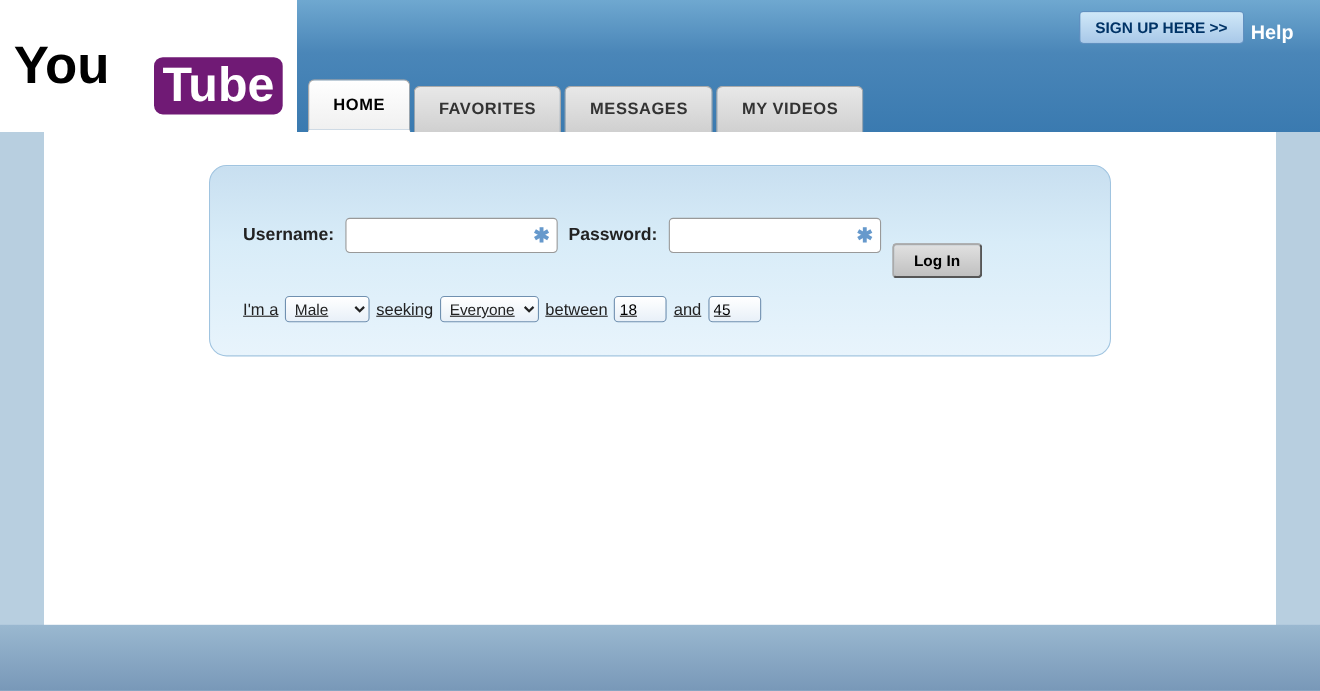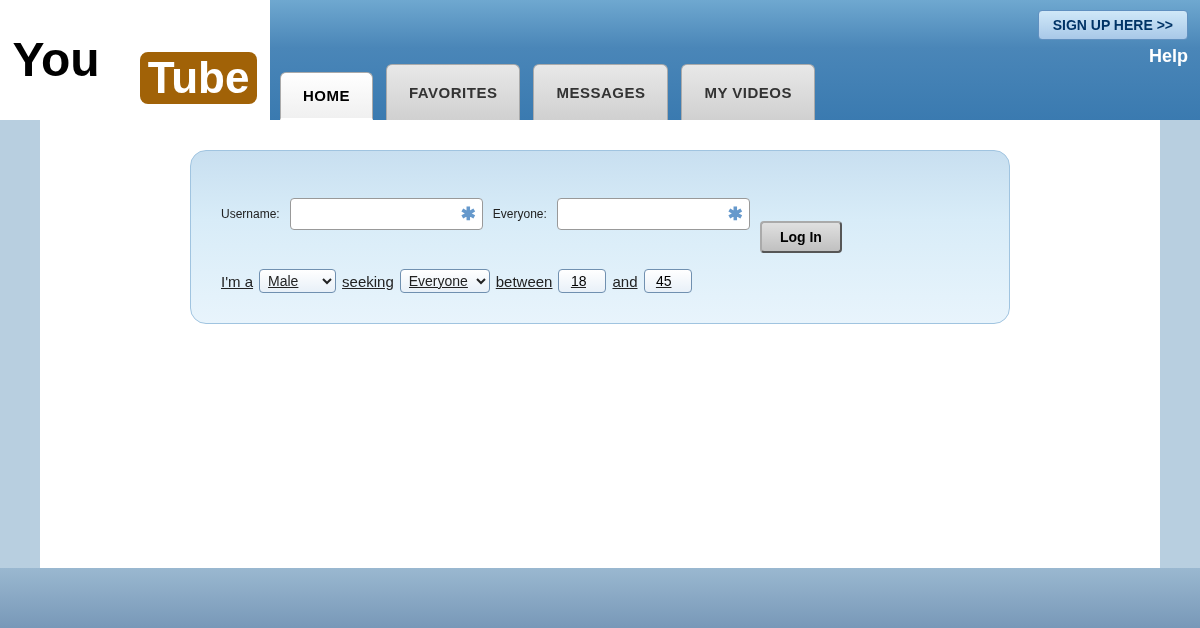--- a/index.html
+++ b/index.html
@@ -38,70 +38,70 @@
       font-weight: bold;
       line-height: 1;
       gap: 40px;
     }
 
     .logo-you {
       color: #000;
     }
 
     .logo-tube {
-      background: #a16207;
+      background: #701a75;
       color: #fff;
       padding: 4px 8px;
       border-radius: 8px;
       font-size: 44px;
       margin-top: 36px;
     }
 
     
     .nav-tabs {
       display: flex;
       align-items: flex-end;
-      gap: 13px;
+      gap: 3px;
       padding-left: 10px;
       height: 100%;
       align-self: flex-end;
       padding-bottom: 0;
     }
 
     .nav-tab {
       background: linear-gradient(to bottom, #e8e8e8 0%, #d0d0d0 100%);
       border: 1px solid #aaa;
       border-bottom: none;
       border-radius: 6px 6px 0 0;
       padding: 10px 22px;
       font-size: 15px;
       font-weight: bold;
       color: #333;
       cursor: pointer;
       letter-spacing: 0.5px;
-      height: 56px;
+      height: 42px;
       display: flex;
       align-items: center;
     }
 
     .nav-tab.active {
       background: linear-gradient(to bottom, #fff 0%, #f0f0f0 100%);
       color: #000;
       height: 48px;
       border-bottom: 2px solid #fff;
       z-index: 2;
     }
 
     
     .top-right {
       position: absolute;
       top: 10px;
-      right: 12px;
-      display: flex;
-      flex-direction: column;
+      right: 24px;
+      display: flex;
+      flex-direction: row;
       align-items: flex-end;
       gap: 6px;
     }
 
     .signup-btn {
       background: linear-gradient(to bottom, #d0e8f8 0%, #a8c8e8 100%);
       border: 1px solid #6090c0;
       border-radius: 4px;
       padding: 6px 14px;
       font-size: 14px;
@@ -130,22 +130,22 @@
     }
 
     .login-row {
       display: flex;
       align-items: center;
       gap: 10px;
       margin-bottom: 16px;
     }
 
     .login-label {
-      font-size: 12px;
-      font-weight: normal;
+      font-size: 16px;
+      font-weight: bold;
       color: #222;
     }
 
     .login-input-wrapper {
       display: flex;
       align-items: center;
       background: #fff;
       border: 1px solid #999;
       border-radius: 4px;
       padding: 4px 6px;
@@ -197,21 +197,21 @@
       cursor: pointer;
     }
 
     .seeking-row input[type=number] {
       width: 48px;
       padding: 3px 4px;
       border: 1px solid #7090b0;
       border-radius: 4px;
       font-size: 14px;
       background: linear-gradient(to bottom, #fff 0%, #e8f0f8 100%);
-      text-align: right;
+      text-align: left;
     }
   </style>
 </head>
 <body>
 
 <div class="header">
 
   <div class="logo-container">
     <div class="logo">
       <span class="logo-you">You</span>
@@ -244,21 +244,21 @@
 
   <div class="login-section">
 
     <div class="login-row">
       <span class="login-label">Username:</span>
       <div class="login-input-wrapper">
         <input type="text" class="login-input" style="">
         <span class="asterisk">✱</span>
       </div>
 
-      <span class="login-label">Everyone:</span>
+      <span class="login-label">Password:</span>
       <div class="login-input-wrapper">
         <input type="password" class="login-input" style="">
         <span class="asterisk">✱</span>
       </div>
 
       <button class="login-btn">Log In</button>
     </div>
 
     <div class="seeking-row">
       <span>I'm a</span>

